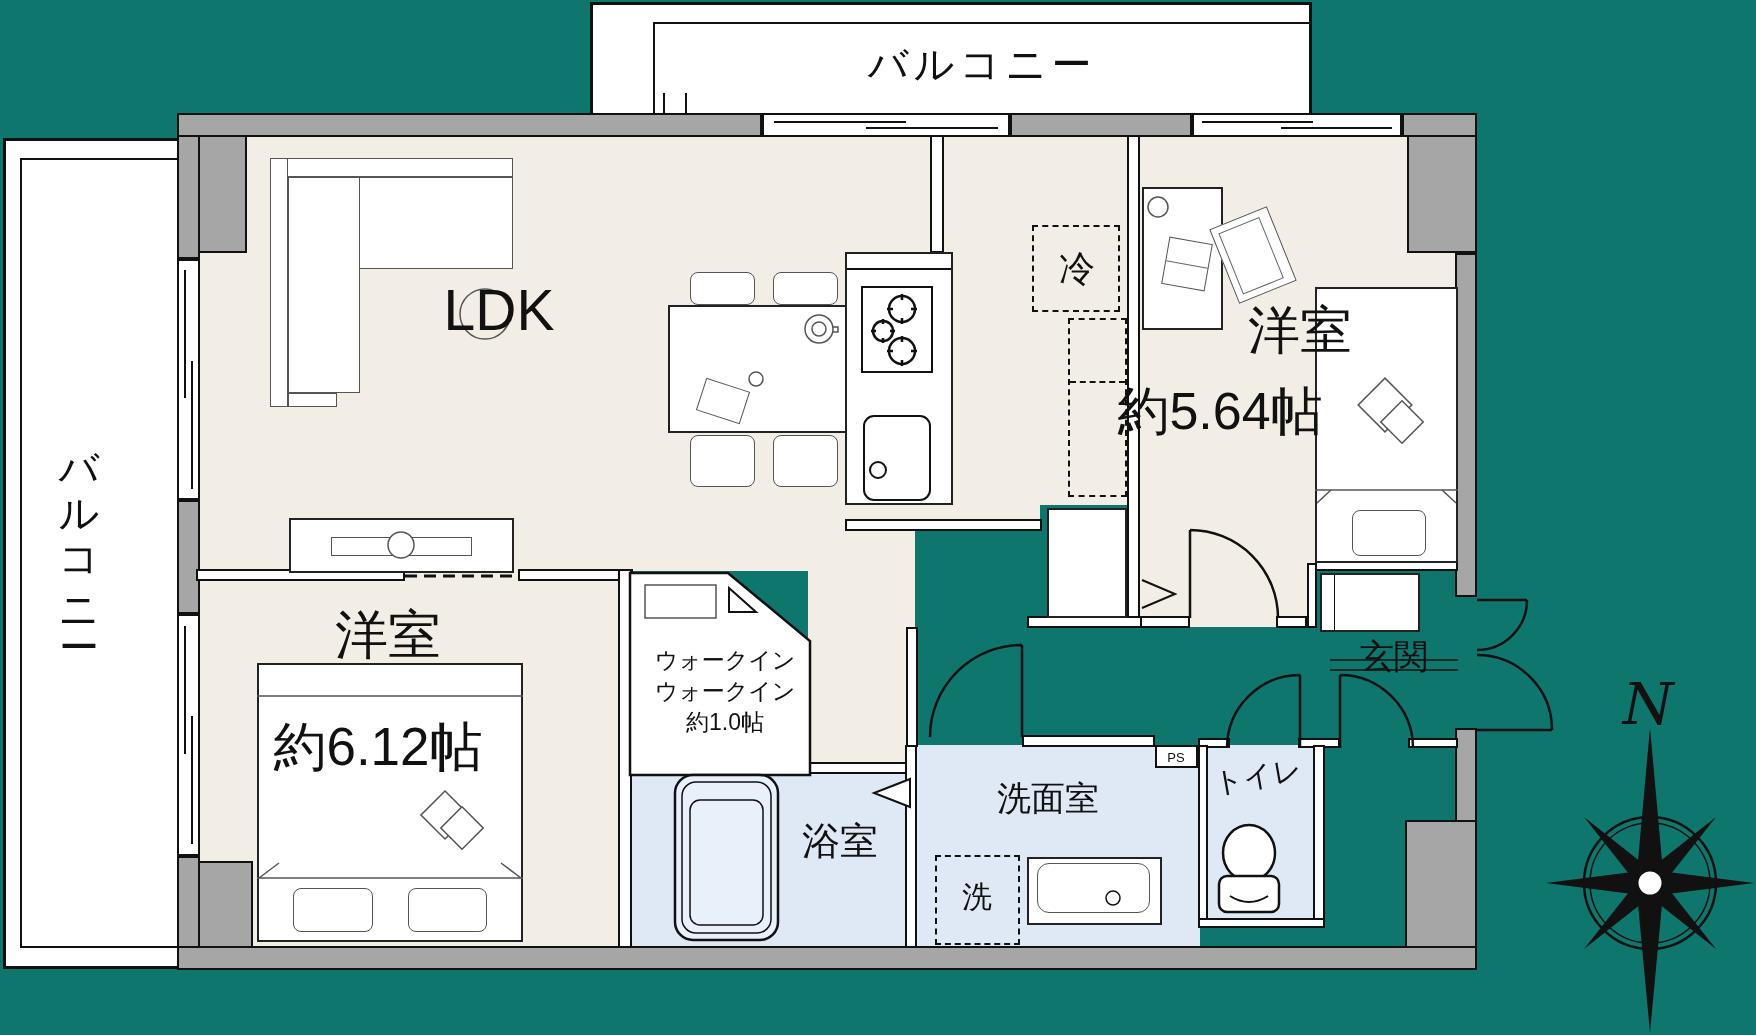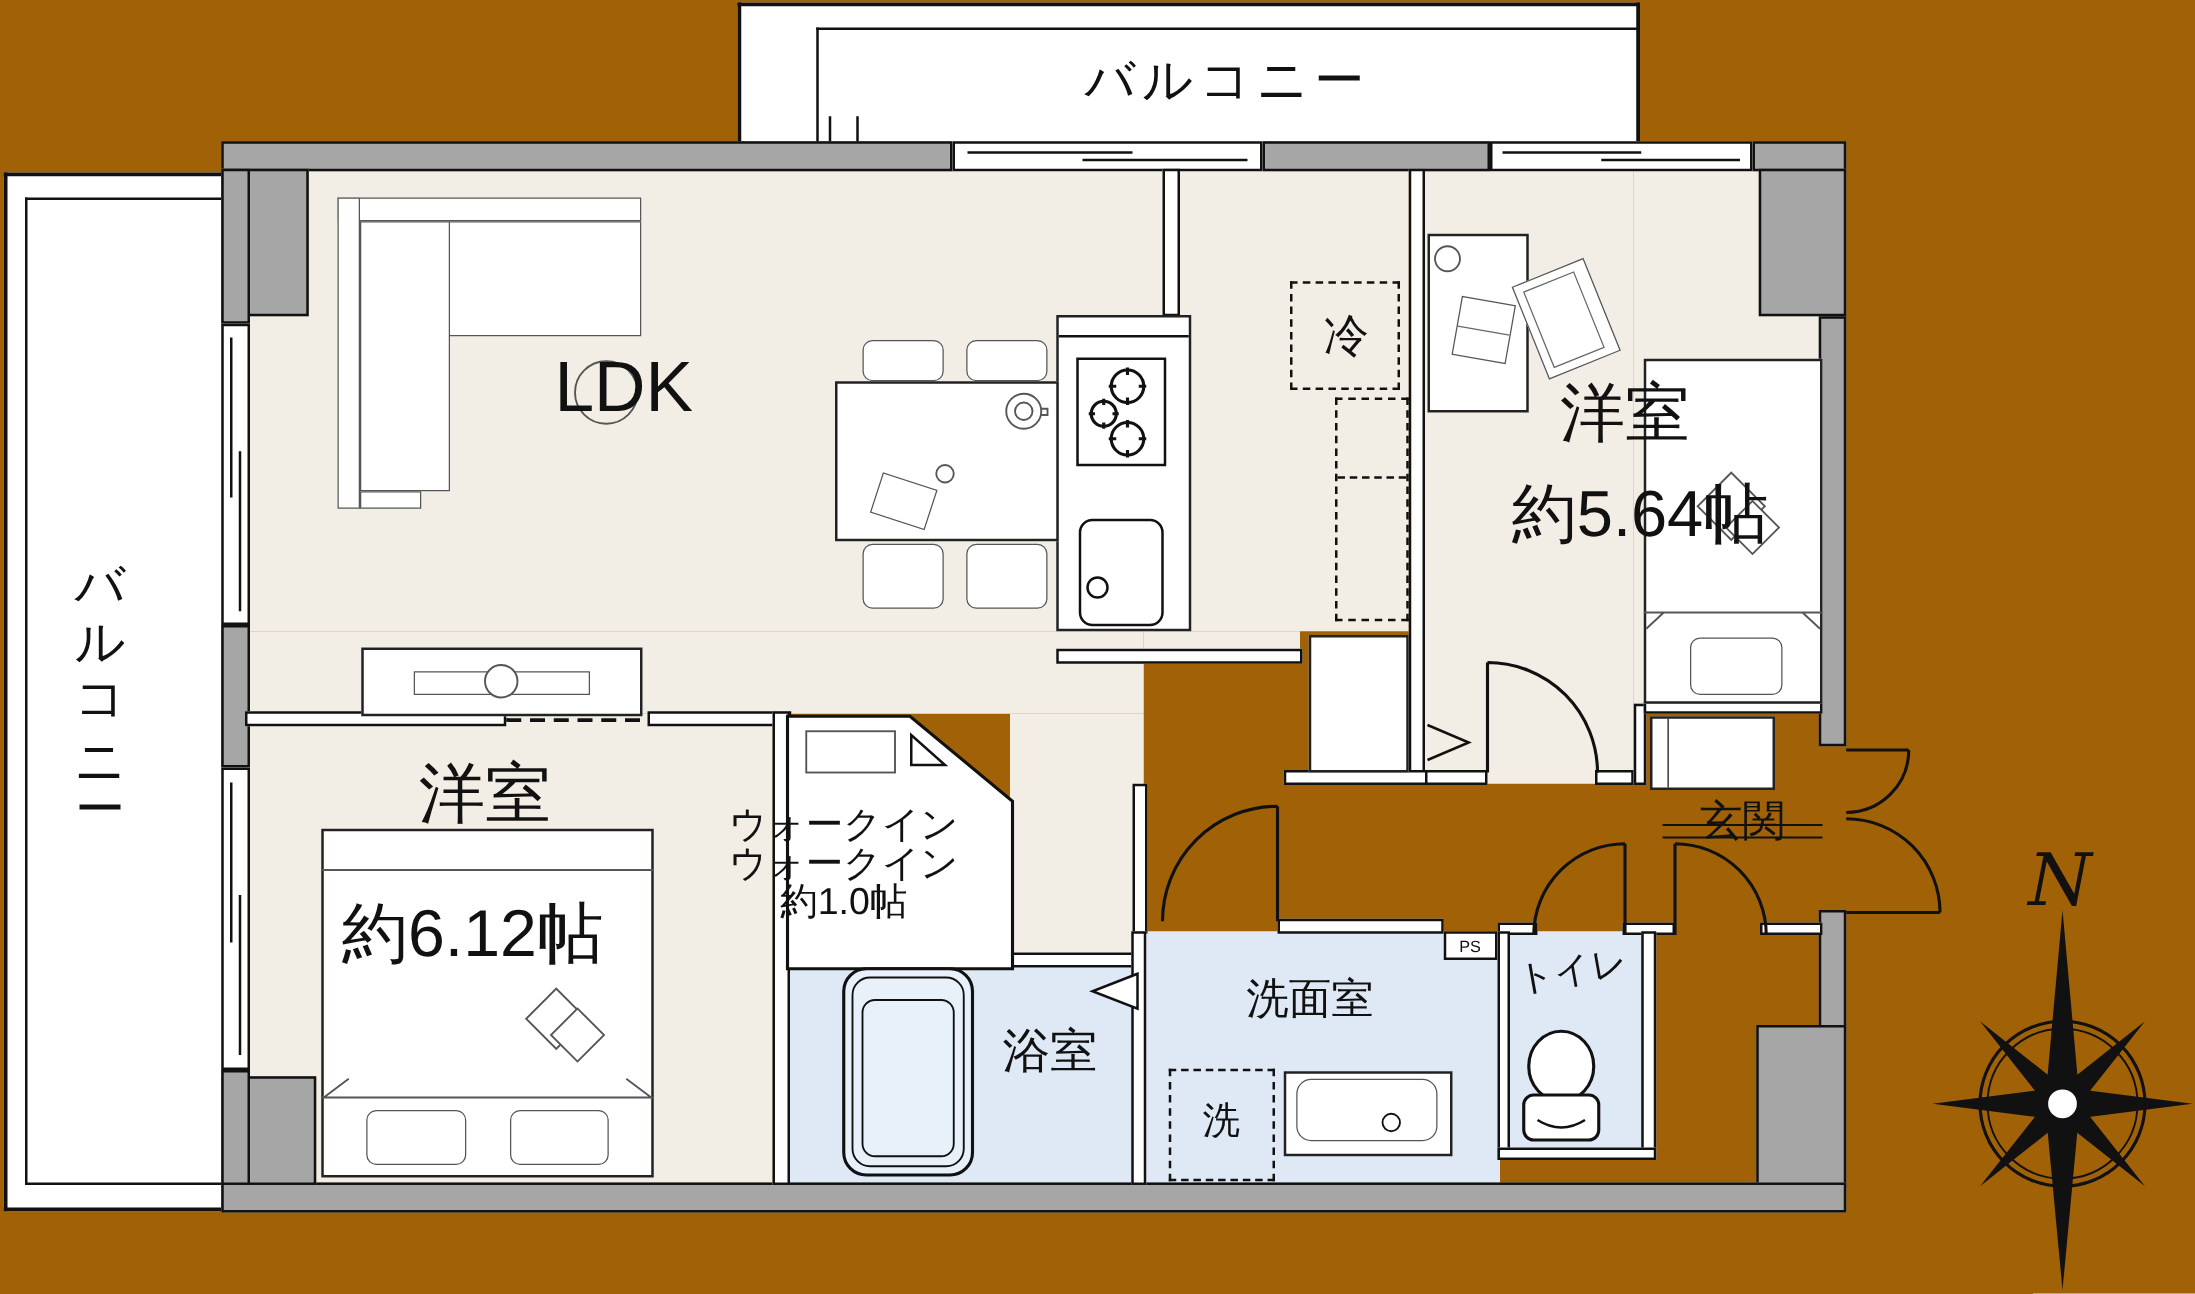--- a/index.html
+++ b/index.html
@@ -1,16 +1,16 @@
 <!DOCTYPE html>
 <html><head>
 <meta charset="utf-8">
 <style>
   html,body{margin:0;padding:0;background:#fff;}
-  #plan{position:relative;width:1756px;height:1035px;background:#a16207;overflow:hidden;
+  #plan{position:relative;width:1756px;height:1035px;background:#0f766e;overflow:hidden;
         font-family:"Liberation Sans",sans-serif;color:#111;}
   .abs{position:absolute;box-sizing:border-box;}
   
   .beige{background:#f3eee5;}
   .blue{background:#dfe9f5;}
   
   .wext{background:#a6a6a6;border:2px solid #111;}
   .wint{background:#fff;border:2px solid #111;}
   
   .balc-outer{border:3px solid #111;border-bottom:none;background:#fff;}
@@ -218,26 +218,26 @@
       <circle cx="1650" cy="883" r="13" fill="#fff" stroke="#111" stroke-width="3"></circle>
     </g>
   </svg>
 
   <div class="lab" style="left:982px;top:64px;font-size:40px;letter-spacing:5px;">バルコニー</div>
   <div class="lab vert" style="left:80px;top:527px;font-size:40px;letter-spacing:5px;">バルコニー</div>
 
   <div class="lab" style="left:499px;top:310px;font-size:57px;">LDK</div>
 
   <div class="lab" style="left:1300px;top:331px;font-size:52px;">洋室</div>
-  <div class="lab" style="left:1312px;top:412px;font-size:52px;">約5.64帖</div>
+  <div class="lab" style="left:1220px;top:412px;font-size:52px;">約5.64帖</div>
 
   <div class="lab" style="left:388px;top:636px;font-size:53px;">洋室</div>
   <div class="lab" style="left:378px;top:712px;font-size:53px;margin-top:36px;">約6.12帖</div>
 
-  <div class="lab" style="left:675px;top:691px;font-size:30px;line-height:31px;text-align:center;">
+  <div class="lab" style="left:725px;top:691px;font-size:23px;line-height:31px;text-align:center;">
     <div>ウォークイン</div>
     <div>ウォークイン</div>
     <div>約1.0帖</div>
   </div>
 
   <div class="lab" style="left:840px;top:841px;font-size:38px;">浴室</div>
   <div class="lab" style="left:1048px;top:799px;font-size:34px;">洗面室</div>
   <div class="lab" style="left:1258px;top:777px;font-size:29px;transform:translate(-50%,-50%) rotate(-10deg);">トイレ</div>
   <div class="lab" style="left:977px;top:897px;font-size:30px;">洗</div>
   <div class="lab" style="left:1077px;top:269px;font-size:36px;">冷</div>

